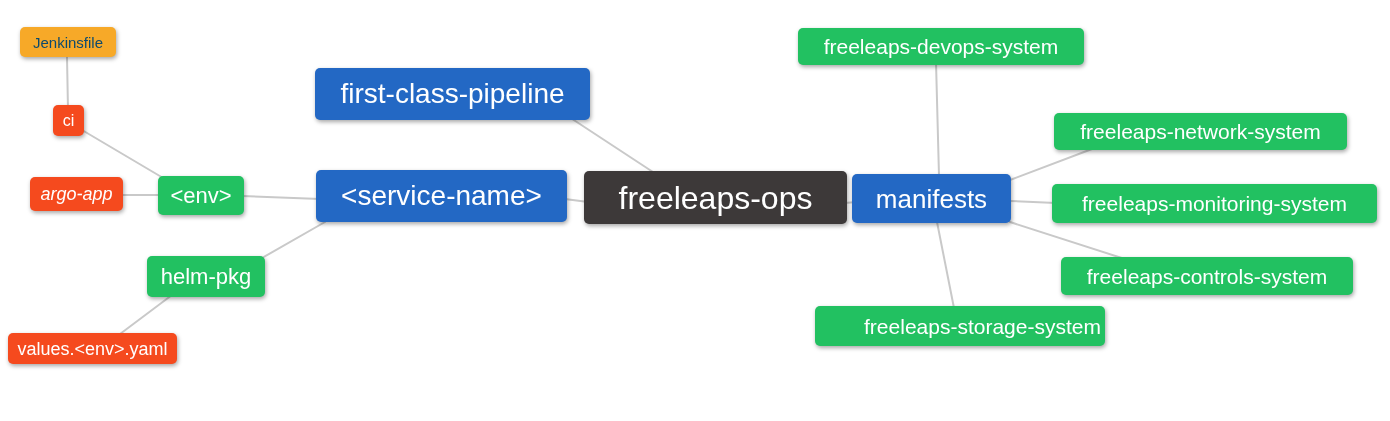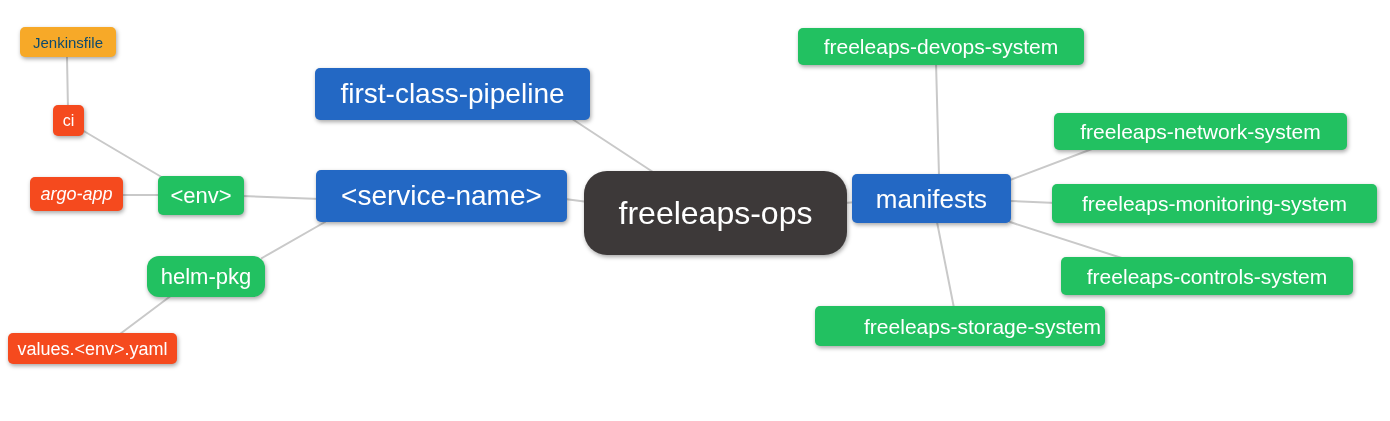--- a/index.html
+++ b/index.html
@@ -51,33 +51,33 @@
     </div>
     <div class="node" style="left: 53px; top: 105px; width: 31px; height: 31px; background: rgb(245, 74, 30); color: rgb(255, 255, 255); font-size: 16px;">
       <span>ci</span>
     </div>
     <div class="node" style="left: 30px; top: 177px; width: 93px; height: 34px; background: rgb(245, 74, 30); color: rgb(255, 255, 255); font-size: 18px; font-style: italic;">
       <span>argo-app</span>
     </div>
     <div class="node" style="left: 158px; top: 176px; width: 86px; height: 39px; background: rgb(34, 193, 97); color: rgb(255, 255, 255); font-size: 22px;">
       <span>&lt;env&gt;</span>
     </div>
-    <div class="node" style="left: 147px; top: 256px; width: 118px; height: 41px; background: rgb(34, 193, 97); color: rgb(255, 255, 255); font-size: 22px; border-radius: 12px;">
+    <div class="node" style="left: 147px; top: 256px; width: 118px; height: 41px; background: rgb(34, 193, 97); color: rgb(255, 255, 255); font-size: 22px;">
       <span>helm-pkg</span>
     </div>
     <div class="node" style="left: 8px; top: 333px; width: 169px; height: 31px; background: rgb(245, 74, 30); color: rgb(255, 255, 255); font-size: 18px;">
       <span>values.&lt;env&gt;.yaml</span>
     </div>
     <div class="node" style="left: 315px; top: 36px; width: 275px; height: 52px; background: rgb(35, 104, 196); color: rgb(255, 255, 255); font-size: 28px; margin-top: 32px;">
       <span>first-class-pipeline</span>
     </div>
     <div class="node" style="left: 316px; top: 170px; width: 251px; height: 52px; background: rgb(35, 104, 196); color: rgb(255, 255, 255); font-size: 28px; justify-content: center;">
       <span>&lt;service-name&gt;</span>
     </div>
-    <div class="node" style="left: 584px; top: 171px; width: 263px; height: 84px; background: rgb(61, 57, 57); color: rgb(255, 255, 255); font-size: 32px; border-radius: 23px;">
+    <div class="node" style="left: 584px; top: 171px; width: 263px; height: 53px; background: rgb(61, 57, 57); color: rgb(255, 255, 255); font-size: 32px;">
       <span>freeleaps-ops</span>
     </div>
     <div class="node" style="left: 852px; top: 174px; width: 159px; height: 49px; background: rgb(35, 104, 196); color: rgb(255, 255, 255); font-size: 26px;">
       <span>manifests</span>
     </div>
     <div class="node" style="left: 798px; top: 28px; width: 286px; height: 37px; background: rgb(34, 193, 97); color: rgb(255, 255, 255); font-size: 21px; text-align: center;">
       <span>freeleaps-devops-system</span>
     </div>
     <div class="node" style="left: 1054px; top: 113px; width: 293px; height: 37px; background: rgb(34, 193, 97); color: rgb(255, 255, 255); font-size: 21px;">
       <span>freeleaps-network-system</span>

